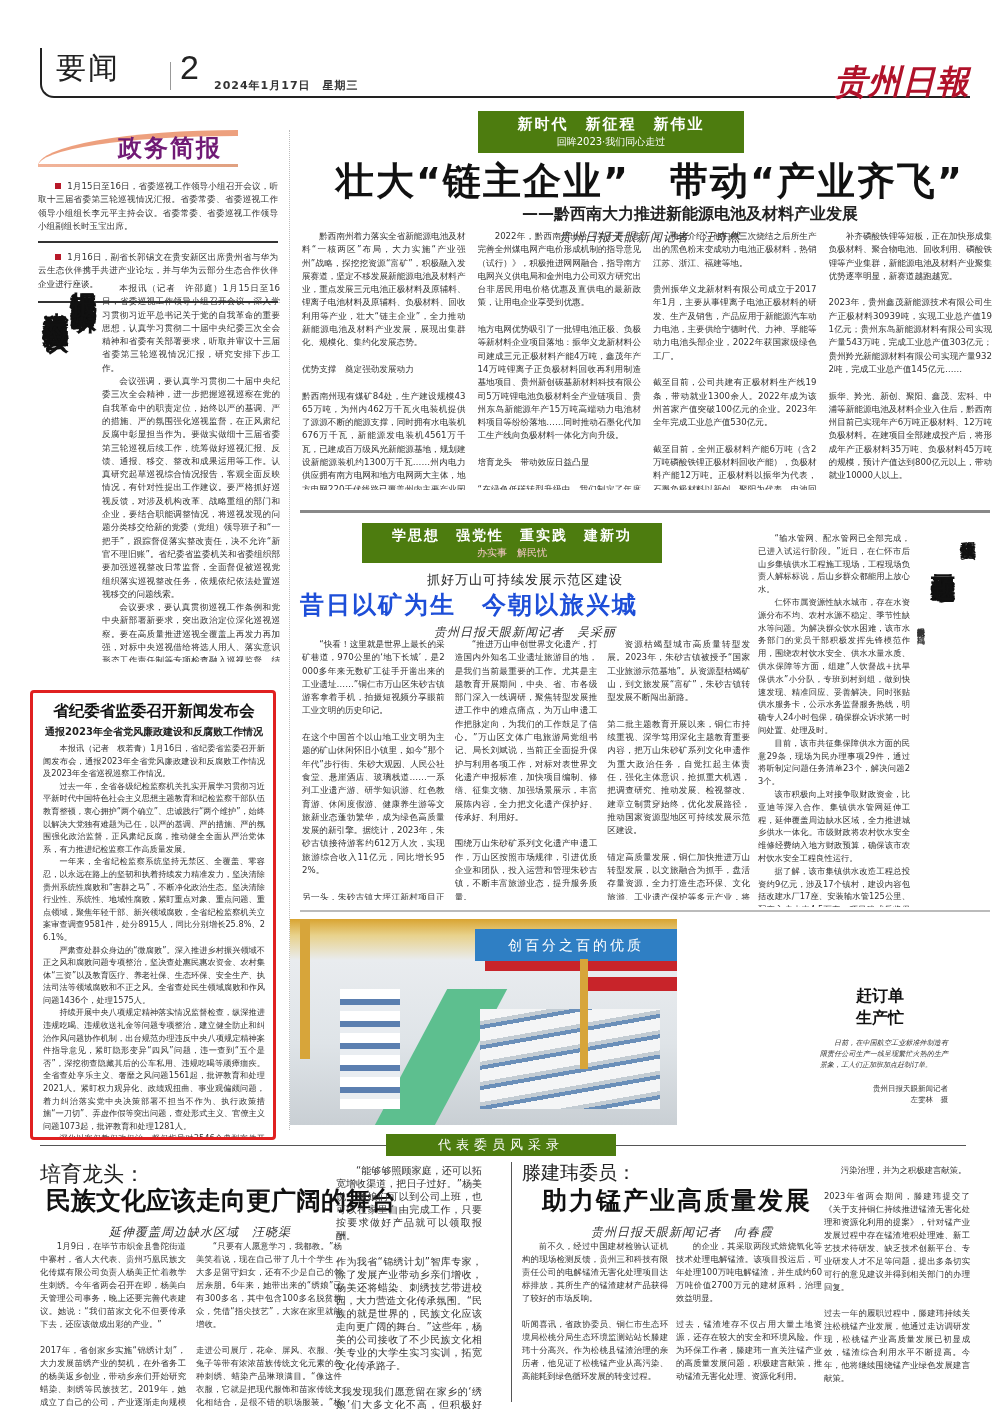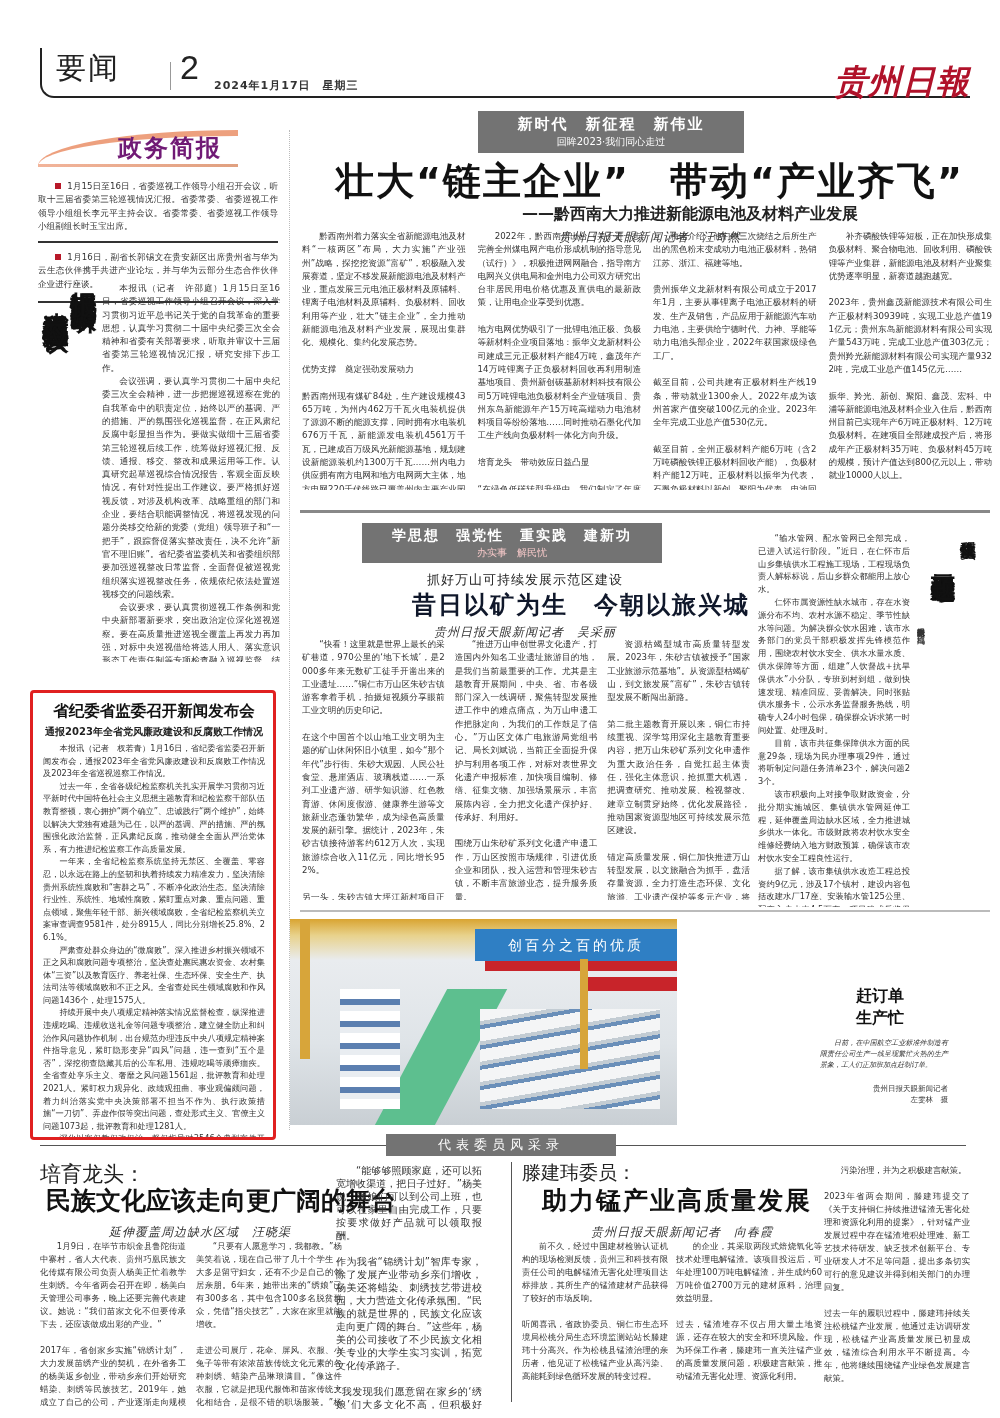--- a/index.html
+++ b/index.html
@@ -8,21 +8,21 @@
 .masthead{left:40px;top:48px;width:930px;height:50px;border-bottom:2px solid #222;border-left:2px solid #222;border-bottom-left-radius:14px}
 .sec-name{left:14px;top:0;font-size:30px;font-family:"DejaVu Serif",serif;color:#222;letter-spacing:2px}
 .sec-div{left:128px;top:14px;width:1px;height:28px;background:#999}
 .page-no{left:138px;top:0;font-size:34px;font-family:"Liberation Sans",sans-serif;color:#222}
 .date{left:172px;top:30px;font-size:11px;font-weight:bold;color:#333;letter-spacing:1px}
 .logo{right:0;top:12px;font-size:33px;font-family:"DejaVu Serif",serif;color:#b0122a;font-style:italic;font-weight:bold;letter-spacing:1px}
 .text{font-size:8.6px;line-height:13.3px;color:#333;text-align:justify;word-break:break-all}
 .text p{text-indent:2em}
 .vtitle{writing-mode:vertical-rl;font-family:"DejaVu Serif",serif;font-weight:bold;color:#111}
 .hr{background:#444;height:1px}
-.red-banner{background:#737373;color:#fff;text-align:center}
+.red-banner{background:#4d7c0f;color:#fff;text-align:center}
 .byline{font-size:12px;color:#333;text-align:center;font-style:italic;letter-spacing:1px}
 .subhead{font-size:9px;text-align:center;color:#333;letter-spacing:1px}
 .photo{background:linear-gradient(180deg,#d9a431 0%,#e8d28c 8%,#e9ecef 20%,#dfe4e8 60%,#c9cfd4 100%);overflow:hidden}
 </style>
 </head>
 <body>
 
 <div class="abs masthead">
   <div class="abs sec-name">要闻</div>
   <div class="abs sec-div"></div>
@@ -113,21 +113,21 @@
 
 依托省内宁德时代、比亚迪等企业的供应链和产业链，黔西南州相关企业与省内重点企业强强联合，协同发展。其中，贵州聚阳等与宁德时代、比亚迪等深入合作，订单总量已超40万吨，贵州东岛您与宁德时代有长期合作关系，贵州新创、贵州羚光等长期为头部企业代工，全州负极材料供应链优势得到进一步巩固。</div>
 </div>
 <div class="abs" style="left:300px;top:510px;width:690px;height:3px;background:#888"></div>
 
 <div class="abs red-banner" style="left:362px;top:523px;width:300px;height:40px;">
   <div style="font-size:14px;font-weight:bold;letter-spacing:2px;line-height:22px;padding-top:1px">学思想　强党性　重实践　建新功</div>
   <div style="font-size:10px;line-height:14px;color:#f7c9c9">办实事　解民忧</div>
 </div>
 <div class="abs subhead" style="left:300px;top:571px;width:450px;font-size:13px;color:#222">抓好万山可持续发展示范区建设</div>
-<div class="abs" style="left:300px;top:589px;width:450px;text-align:right;font-family:'DejaVu Serif',serif;font-weight:bold;font-size:24px;color:#0f172a;letter-spacing:2px;white-space:nowrap">昔日以矿为生　今朝以旅兴城</div>
+<div class="abs" style="left:300px;top:589px;width:450px;text-align:left;font-family:'DejaVu Serif',serif;font-weight:bold;font-size:24px;color:#1d4ed8;letter-spacing:2px;white-space:nowrap">昔日以矿为生　今朝以旅兴城</div>
 <div class="abs byline" style="left:400px;top:624px;width:250px">贵州日报天眼新闻记者　吴采丽</div>
 <div class="abs" style="left:302px;top:638px;width:448px;height:262px;display:flex;gap:10px">
   <div class="text" style="flex:1;white-space:pre-line;overflow:hidden;text-indent:2em">“快看！这里就是世界上最长的采矿巷道，970公里的‘地下长城’，是2000多年来无数矿工徒手开凿出来的工业遗址……”铜仁市万山区朱砂古镇游客拿着手机，拍摄短视频分享眼前工业文明的历史印记。
 
 在这个中国首个以山地工业文明为主题的矿山休闲怀旧小镇里，如今“那个年代”步行街、朱砂大观园、人民公社食堂、悬崖酒店、玻璃栈道……一系列工业遗产游、研学知识游、红色教育游、休闲度假游、健康养生游等文旅新业态蓬勃繁华，成为绿色高质量发展的新引擎。据统计，2023年，朱砂古镇接待游客约612万人次，实现旅游综合收入11亿元，同比增长952%。
 
 另一头，朱砂古镇大坪江新村项目正抓紧推进古城基础设施建设，打造中国汞都博物馆、百年矿山工业遗址文化园，推动文旅融合纵深发展。</div>
   <div class="text" style="flex:1;white-space:pre-line;overflow:hidden;text-indent:2em">“推进万山申创世界文化遗产，打造国内外知名工业遗址旅游目的地，是我们当前最重要的工作。尤其是主题教育开展期间，中央、省、市各级部门深入一线调研，聚焦转型发展推进工作中的难点痛点，为万山申遗工作把脉定向，为我们的工作鼓足了信心。”万山区文体广电旅游局党组书记、局长刘斌说，当前正全面提升保护与利用各项工作，对标对表世界文化遗产申报标准，加快项目编制、修缮、征集文物、加强场景展示，丰富展陈内容，全力把文化遗产保护好、传承好、利用好。
 
 围绕万山朱砂矿系列文化遗产申遗工作，万山区按照市场规律，引进优质企业和团队，投入运营和管理朱砂古镇，不断丰富旅游业态，提升服务质量。</div>
@@ -139,21 +139,21 @@
 </div>
 
 <div class="abs" style="left:758px;top:522px;width:232px;height:390px;">
   <div class="abs vtitle" style="left:200px;top:8px;font-size:16px;font-weight:normal;line-height:20px;height:190px">仁怀实施集镇供水改造工程</div>
   <div class="abs vtitle" style="left:172px;top:36px;font-size:24px;line-height:26px;height:330px;letter-spacing:0">破解二十七万群众饮用水难题</div>
   <div class="abs vtitle" style="left:156px;top:100px;font-size:8px;font-weight:normal;line-height:12px;height:160px;color:#333">贵州日报天眼新闻记者　冯红梅</div>
   <div class="abs text" style="left:0;top:10px;width:152px;height:375px;overflow:hidden;font-size:8.3px;line-height:12.8px">
     <p>“输水管网、配水管网已全部完成，已进入试运行阶段。”近日，在仁怀市后山乡集镇供水工程施工现场，工程现场负责人解标标说，后山乡群众都能用上放心水。</p>
     <p>仁怀市属资源性缺水城市，存在水资源分布不均、农村水源不稳定、季节性缺水等问题。为解决群众饮水困难，该市水务部门的党员干部积极发挥先锋模范作用，围绕农村饮水安全、供水水量水质、供水保障等方面，组建“人饮督战+抗旱保供水”小分队，专班到村到组，做到快速发现、精准回应、妥善解决。同时张贴供水服务卡，公示水务监督服务热线，明确专人24小时包保，确保群众诉求第一时间处置、处理及时。</p>
     <p>目前，该市共征集保障供水方面的民意29条，现场为民办理事项29件，通过将听制定问题任务清单23个，解决问题23个。</p>
-    <p>该市积极向上对接争取财政资金，分批分期实施城区、集镇供水管网延伸工程，延伸覆盖周边缺水区域，全力推进城乡供水一体化。市级财政将农村饮水安全维修经费纳入地方财政预算，确保该市农村饮水安全工程良性运行。</p>
+    <p>该市积极向上对接争取财政资金，比亚迪等深入合作、集镇供水管网延伸工程，延伸覆盖周边缺水区域，全力推进城乡供水一体化。市级财政将农村饮水安全维修经费纳入地方财政预算，确保该市农村饮水安全工程良性运行。</p>
     <p>据了解，该市集镇供水改造工程总投资约9亿元，涉及17个镇村，建设内容包括改建水厂17座、安装输水管125公里、配套入户水表4.5万套，项目建成后将保障27万群众饮用水需求。</p>
   </div>
 </div>
 <div class="abs" style="left:300px;top:910px;width:690px;height:2px;background:#bbb"></div>
 
 <div class="abs photo" style="left:290px;top:919px;width:387px;height:206px;">
   <div style="position:absolute;left:185px;top:10px;width:202px;height:32px;background:#2f7fc4;color:#fff;font-size:14px;line-height:32px;text-align:center;letter-spacing:3px">创百分之百的优质</div>
   <div style="position:absolute;left:195px;top:42px;width:192px;height:10px;background:#c8242a"></div>
   <div style="position:absolute;left:290px;top:58px;width:97px;height:14px;background:#c8242a"></div>
   <div style="position:absolute;left:120px;top:70px;width:60px;height:140px;background:#5dbf8f;transform:skewX(-28deg)"></div>

